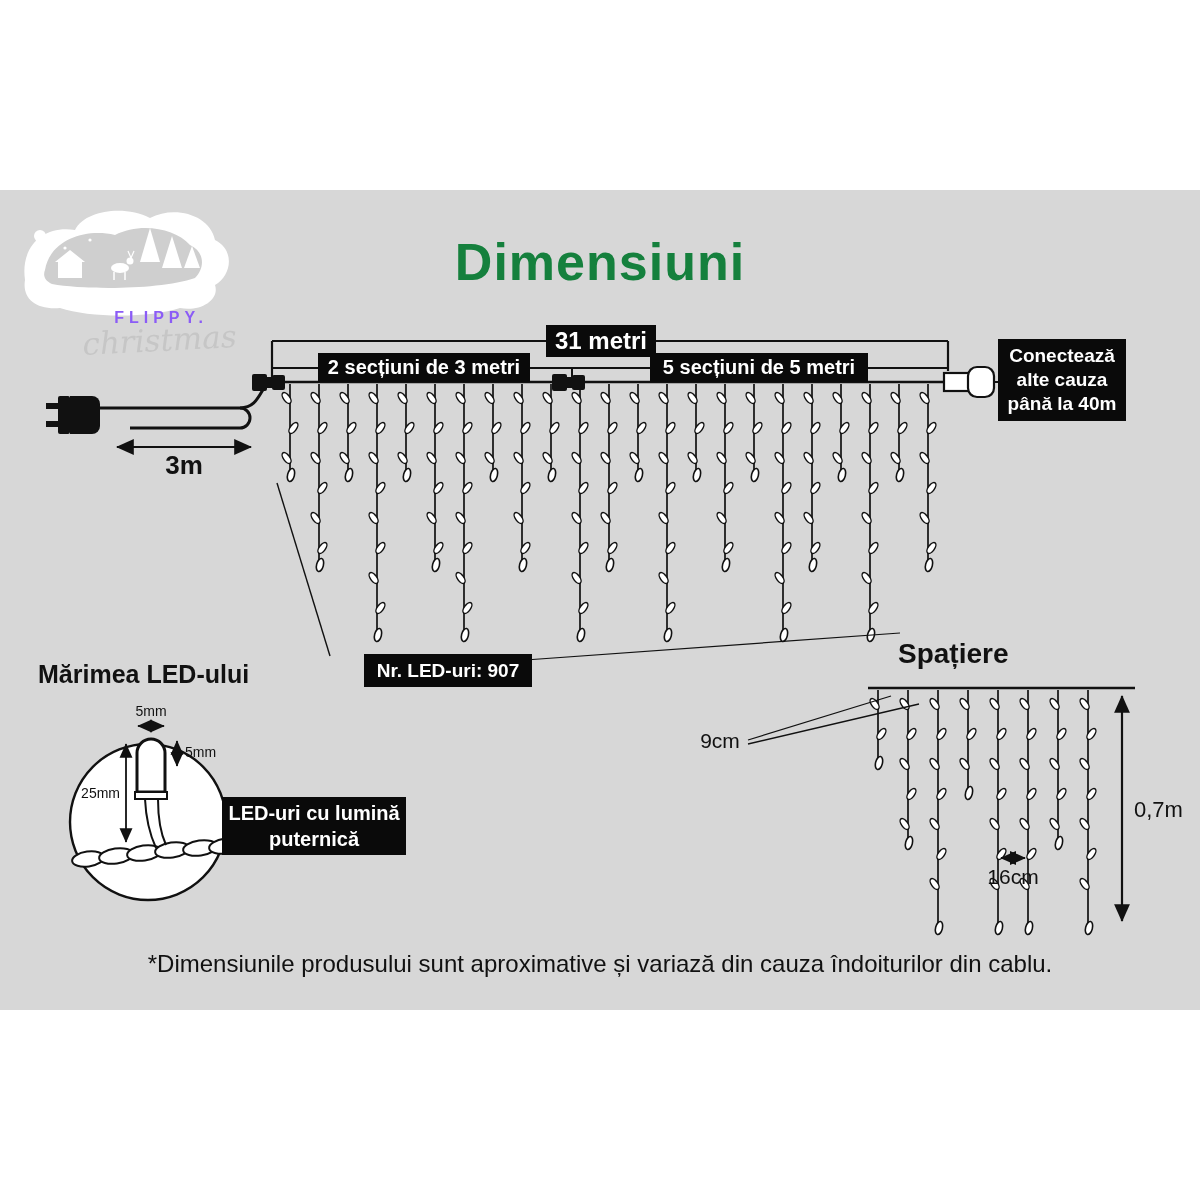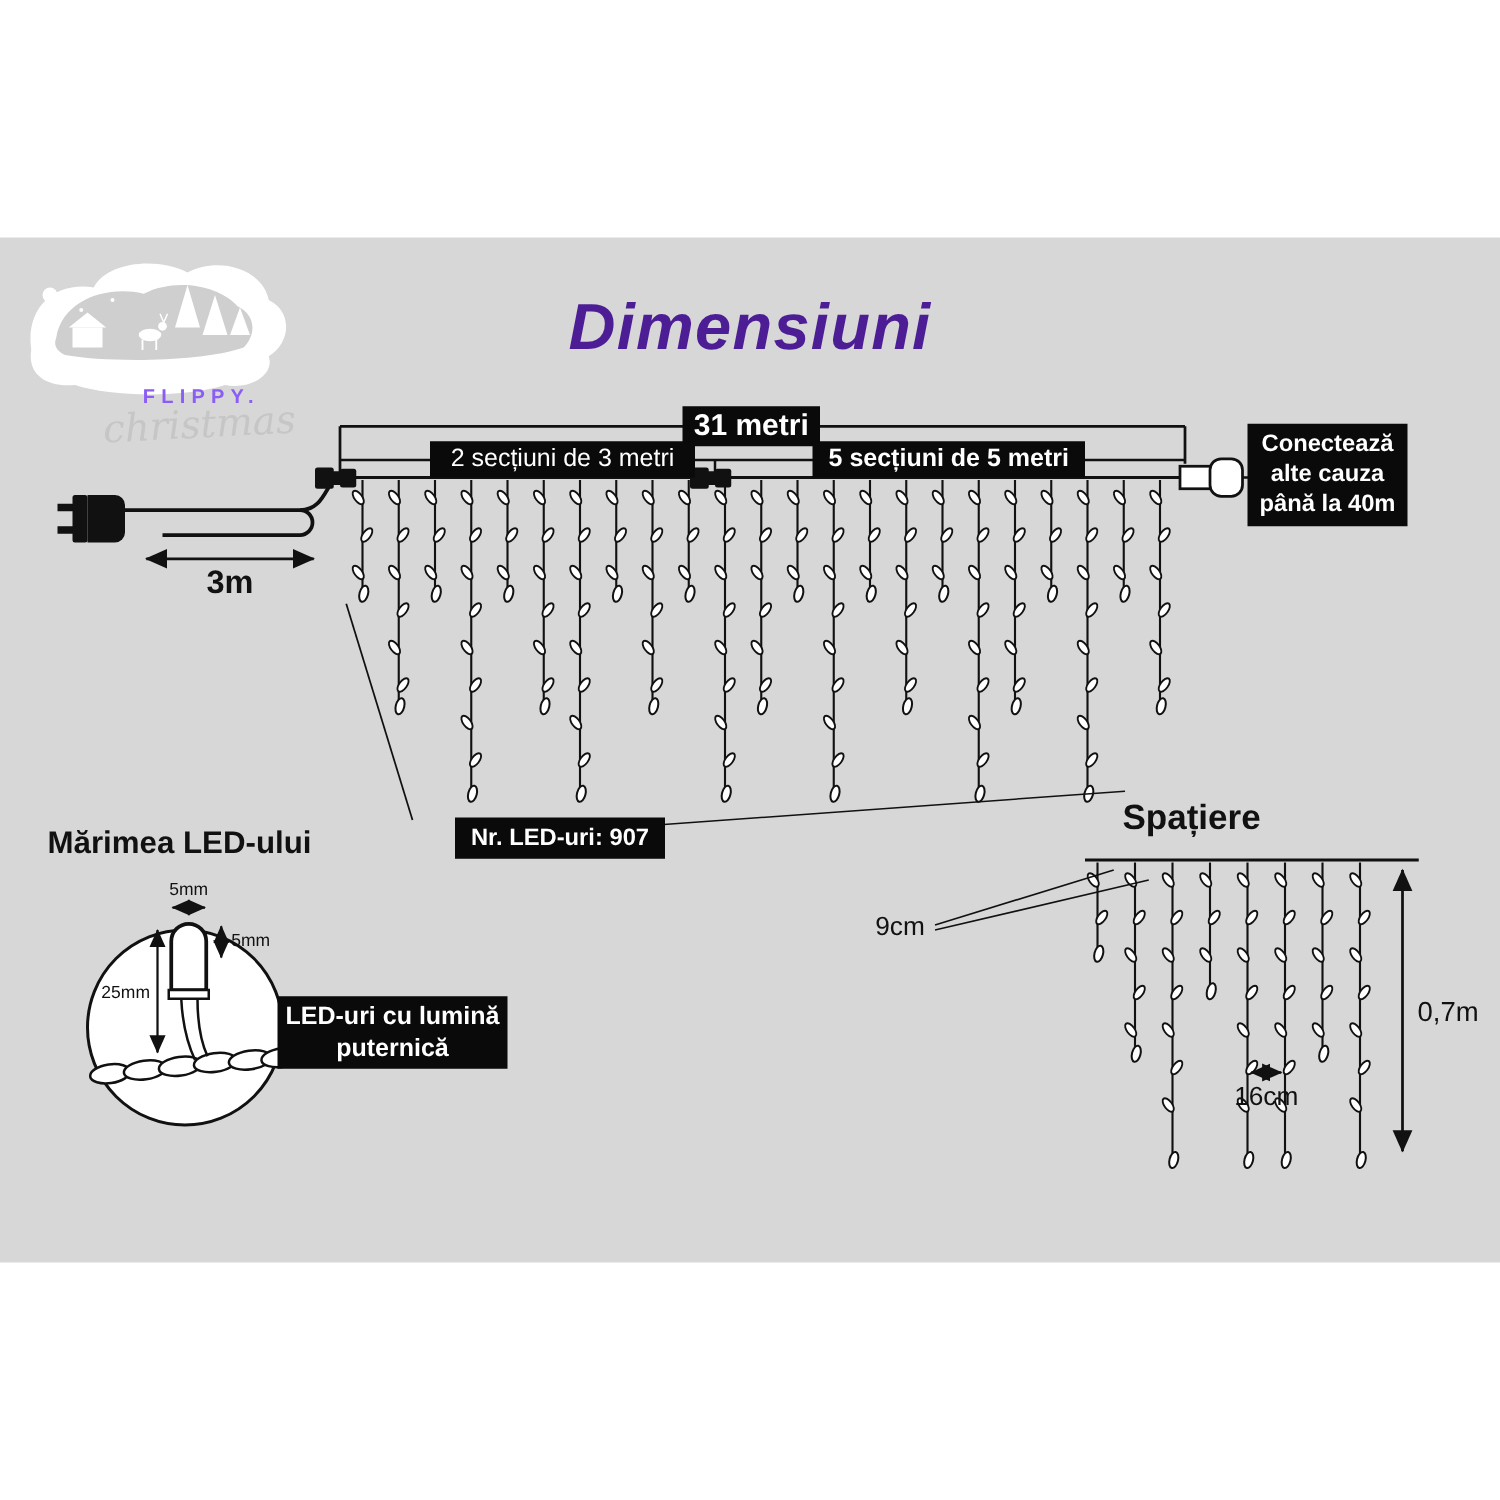--- a/index.html
+++ b/index.html
@@ -4,25 +4,25 @@
 <style>
   html,body{margin:0;padding:0;background:#fff;}
   .canvas{position:relative;width:1200px;height:1200px;background:#fff;overflow:hidden;
           font-family:"Liberation Sans",sans-serif;color:#111;}
   .band{position:absolute;left:0;top:190px;width:1200px;height:820px;background:#d7d7d7;}
   svg.overlay{position:absolute;left:0;top:0;}
   svg.overlay line, svg.overlay path{stroke-linecap:butt;}
   svg text{font-family:"Liberation Sans",sans-serif;fill:#111;}
   .abs{position:absolute;}
   .title{position:absolute;top:232px;left:0;width:1200px;text-align:center;
-         font-size:52px;font-weight:700;letter-spacing:1px;color:#4c1d95;font-style:italic;}
+         font-size:52px;font-weight:700;letter-spacing:1px;color:#15803d;}
   .blackbox{position:absolute;background:#0a0a0a;color:#fff;display:flex;flex-direction:column;
             align-items:center;justify-content:center;text-align:center;white-space:nowrap;}
   .bb-total{left:546px;top:325px;width:110px;height:32px;font-size:24px;font-weight:700;}
-  .bb-sec-left{left:318px;top:353px;width:212px;height:29px;font-size:20px;font-weight:400;margin-left:26px;}
+  .bb-sec-left{left:318px;top:353px;width:212px;height:29px;font-size:20px;font-weight:700;}
   .bb-sec-right{left:650px;top:353px;width:218px;height:29px;font-size:20px;font-weight:600;}
   .bb-connect{left:998px;top:339px;width:128px;height:82px;font-size:19px;font-weight:700;line-height:24px;}
   .bb-ledcount{left:320px;top:654px;width:168px;height:33px;font-size:19px;font-weight:700;margin-left:44px;}
   .bb-power{left:222px;top:797px;width:184px;height:58px;font-size:20px;font-weight:600;line-height:26px;}
   .h-marimea{left:38px;top:660px;width:240px;text-align:left;font-size:25px;font-weight:600;}
   .h-spatiere{left:898px;top:638px;width:190px;text-align:left;font-size:28px;font-weight:700;}
   .disclaimer{left:0;top:950px;width:1200px;text-align:center;font-size:24px;font-weight:500;color:#111;}
   .logo-brand{left:86px;top:309px;width:150px;text-align:center;font-size:16px;font-weight:700;
               letter-spacing:5px;color:#8b5cf6;}
   .logo-script{left:62px;top:322px;width:195px;text-align:center;font-size:31px;font-style:italic;
@@ -396,13 +396,14 @@
 
   <div class="abs h-marimea">Mărimea LED-ului</div>
 
   <div class="blackbox bb-power">
     <div>LED-uri cu lumină</div>
     <div>puternică</div>
   </div>
 
   <div class="abs h-spatiere">Spațiere</div>
 
+  <div class="abs disclaimer">*Dimensiunile produsului sunt aproximative și variază din cauza îndoiturilor din cablu.</div>
 </div>
 
 </body></html>

